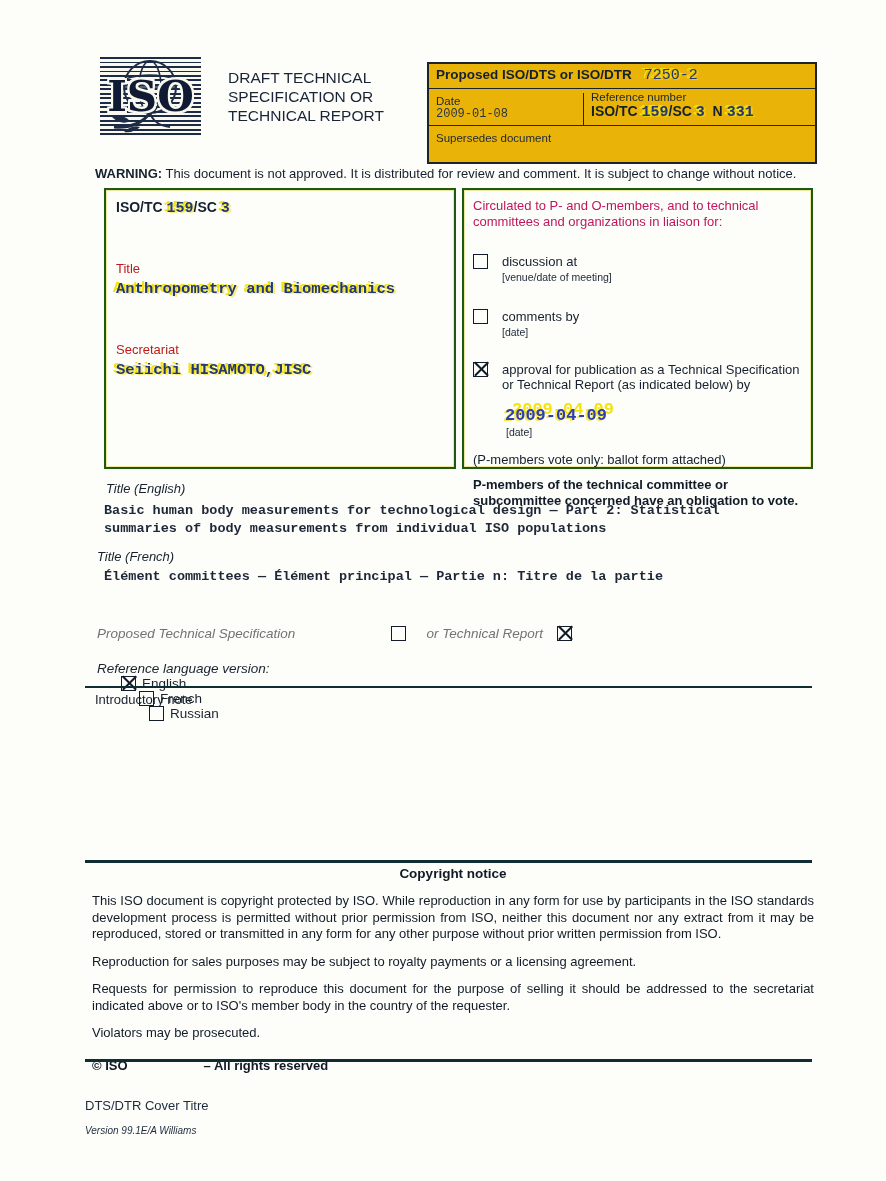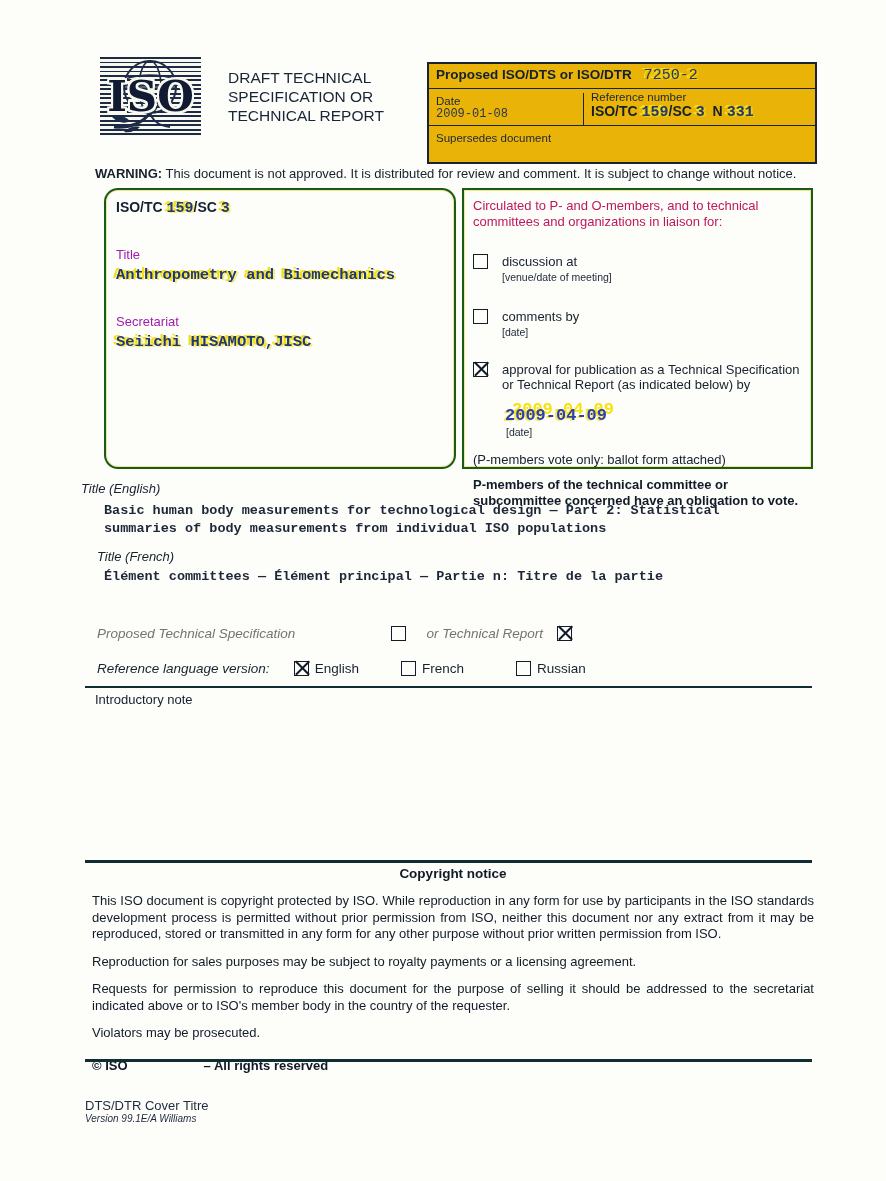--- a/index.html
+++ b/index.html
@@ -30,26 +30,26 @@
   .hl{color:#22386e;text-shadow:-3px -1px 0 #f3e013,2px 1px 0 rgba(243,224,19,0.55);}
   .ref-line{font-size:14px;font-weight:bold;color:#14202e;white-space:nowrap;}
   .ref-line .typed{font-size:15px;}
 
   
   .warning{position:absolute;left:95px;top:166px;width:720px;font-size:13px;color:#16202e;}
   .warning b{font-weight:bold;}
 
   
   .green-box{position:absolute;top:188px;height:281px;border:2px solid #1d5b15;box-shadow:inset 0 0 0 1px rgba(226,212,80,0.55);background:#fdfdfa;box-sizing:border-box;}
-  .box-left{left:104px;width:352px;padding:9px 10px;border-radius:14px;}
+  .box-left{left:104px;width:352px;padding:9px 10px;}
   .box-right{left:462px;width:351px;padding:8px 9px;font-size:13px;}
 
   .committee-line{font-size:14px;font-weight:bold;color:#14202e;}
   .committee-line .typed{font-size:15px;}
-  .field-label{font-size:13px;color:#a21caf;margin-top:30px;}
+  .field-label{font-size:13px;color:#b91c1c;margin-top:44px;}
   .typed-big{font-family:"Liberation Mono","DejaVu Sans Mono",monospace;font-weight:bold;font-size:15.5px;margin-top:4px;}
 
   .circ-intro{line-height:16px;color:#be185d;}
   .opt-row{display:flex;gap:14px;margin-top:24px;align-items:flex-start;}
   .opt-label{line-height:15px;color:#16202e;}
   .opt-sub{font-size:10.5px;color:#1c2735;margin-top:1px;}
   .approval-text{margin-top:22px;}
   .date-big{font-family:"Liberation Mono","DejaVu Sans Mono",monospace;font-weight:bold;font-size:17px;color:#2c3fae;margin:14px 0 0 32px;
     text-shadow:7px -6px 0 rgba(245,225,0,0.95),-2px 1px 0 rgba(245,225,0,0.7);}
   .date-sub{font-size:10.5px;color:#1c2735;margin-left:33px;margin-top:1px;}
@@ -61,37 +61,37 @@
   .checkbox.checked::before,.checkbox.checked::after{content:"";position:absolute;left:-2px;top:5px;width:19px;height:1.7px;background:#111b29;}
   .checkbox.checked::before{transform:rotate(45deg);}
   .checkbox.checked::after{transform:rotate(-45deg);}
 
   
   .it-label{position:absolute;font-size:13px;font-style:italic;color:#18222f;}
   .typed-block{position:absolute;font-family:"Liberation Mono","DejaVu Sans Mono",monospace;font-weight:bold;font-size:13.5px;color:#1d2738;line-height:18px;white-space:pre-line;}
 
   
   .proposal-row{position:absolute;left:97px;top:626px;display:flex;align-items:center;font-size:13.5px;font-style:italic;color:#737373;}
-  .language-row{position:absolute;left:97px;top:661px;display:flex;align-items:flex-start;font-size:13.5px;color:#18222f;}
+  .language-row{position:absolute;left:97px;top:661px;display:flex;align-items:flex-start;font-size:13.5px;color:#18222f;flex-direction:column;}
   .language-row .lbl{font-style:italic;}
   .lang-opt{display:flex;align-items:center;gap:6px;font-style:normal;font-size:13.5px;}
 
   .rule{position:absolute;left:85px;width:727px;background:#0f2d33;}
   .intro-note{position:absolute;left:95px;top:692px;font-size:13px;color:#16202e;}
 
   
   .copyright{position:absolute;left:92px;top:866px;width:722px;font-size:13px;color:#121c29;}
   .copyright h3{margin:0 0 12px;text-align:center;font-size:13.5px;color:#0f1a26;}
   .copyright p{margin:0 0 11px;line-height:16.5px;text-align:justify;}
   .rights-line{display:flex;gap:76px;font-weight:bold;margin-top:16px;color:#0f1a26;}
 
   
   .footer{position:absolute;left:85px;top:1098px;color:#1d2b3c;}
   .footer .f1{font-size:13px;}
-  .footer .f2{font-size:10px;font-style:italic;margin-top:0;}
+  .footer .f2{font-size:10px;font-style:italic;margin-top:12px;}
 </style>
 </head>
 <body>
 
 <div class="page">
 
   <div class="iso-logo">
     <svg viewBox="0 0 101 79">
       <circle cx="50" cy="30" r="26" fill="none" stroke="#1d2b47" stroke-width="2"></circle>
       <ellipse cx="50" cy="30" rx="11" ry="26" fill="none" stroke="#1d2b47" stroke-width="1.6"></ellipse>
@@ -174,21 +174,21 @@
       <span class="checkbox checked"></span>
       <span class="opt-label">approval for publication as a Technical Specification or Technical Report (as indicated below) by</span>
     </div>
     <div class="date-big">2009-04-09</div>
     <div class="date-sub">[date]</div>
 
     <div class="ballot-note">(P-members vote only: ballot form attached)</div>
     <div class="obligation">P-members of the technical committee or subcommittee concerned have an obligation to vote.</div>
   </div>
 
-  <div class="it-label" style="left:81px;top:481px;">Title (English)</div>
+  <div class="it-label" style="left:106px;top:481px;">Title (English)</div>
   <div class="typed-block" style="left:104px;top:502px;width:712px;">Basic human body measurements for technological design — Part 2: Statistical
 summaries of body measurements from individual ISO populations</div>
 
   <div class="it-label" style="left:97px;top:549px;">Title (French)</div>
   <div class="typed-block" style="left:104px;top:568px;width:712px;">Élément committees — Élément principal — Partie n: Titre de la partie</div>
 
   <div class="proposal-row">
     <span>Proposed Technical Specification</span>
     <span class="checkbox" style="margin-left:96px;"></span>
     <span style="margin-left:20px;">or Technical Report</span>

